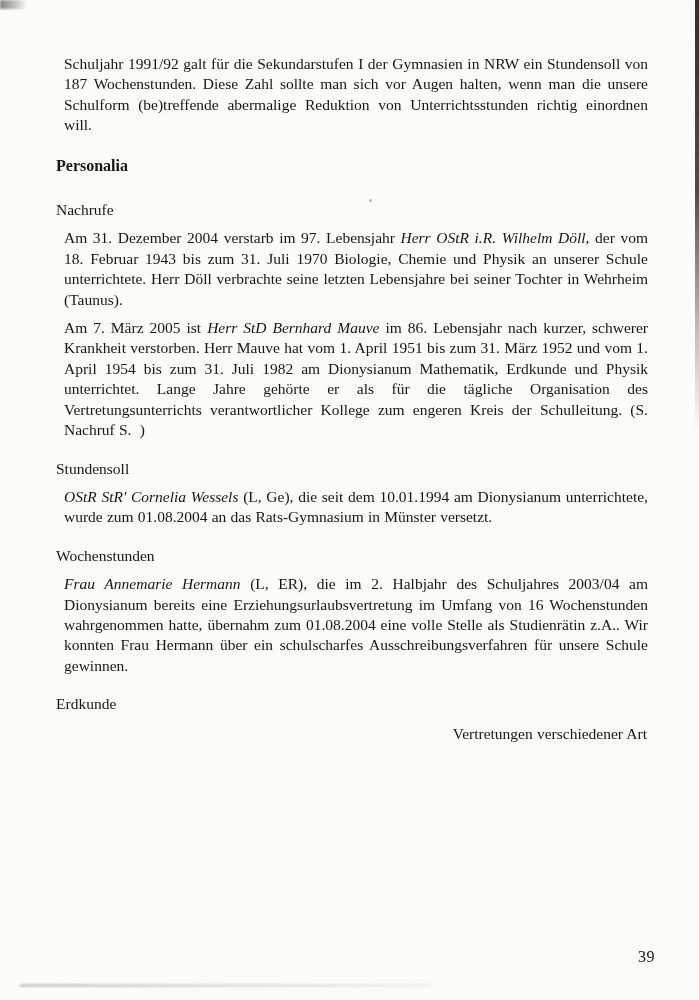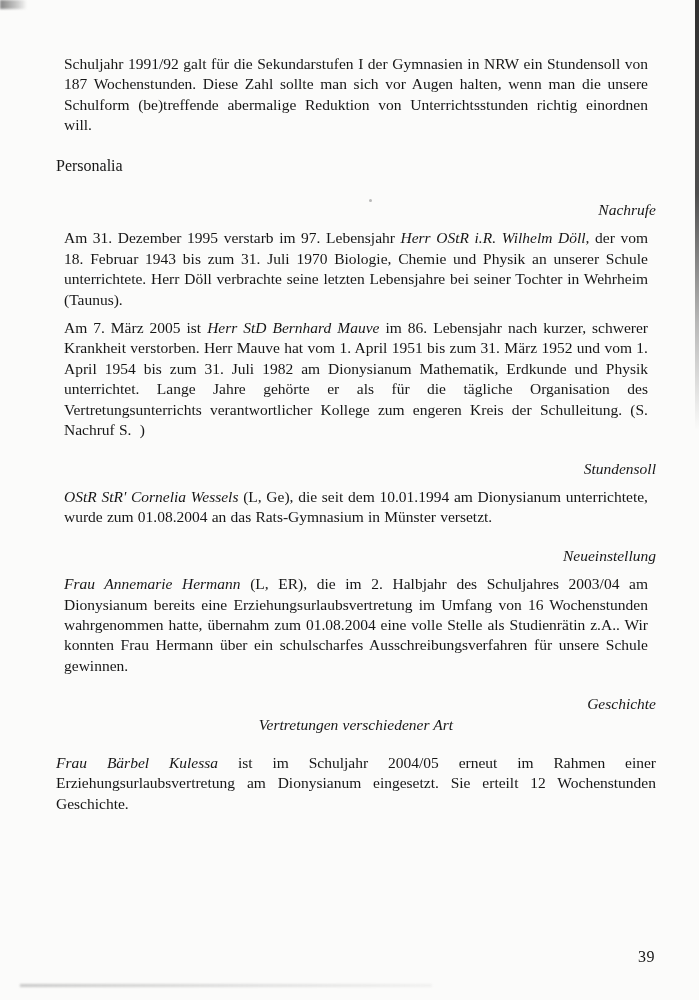--- a/index.html
+++ b/index.html
@@ -25,23 +25,23 @@
   .blk {
     font-size: 15.5px;
     line-height: 20.4px;
     text-align: justify;
     hyphens: auto;
     -webkit-hyphens: auto;
     word-spacing: 0.02em;
   }
   .body  { margin: 8px; }
   .body-gap { margin: 18px 0 0; }
-  .title { margin: 20px 0 24px; font-weight: 400; font-size: 16px; text-align: left; }
-  .label { margin: 18px 0 0; font-style: italic; text-align: right; }
-  .label-tight { margin: 0; font-style: italic; text-align: center; }
+  .title { margin: 20px 0 24px; font-weight: 700; font-size: 16px; text-align: left; }
+  .label { margin: 18px 0 0; text-align: left; }
+  .label-tight { margin: 9px; text-align: right; }
   .blk em { font-style: italic; }
   .page-number {
     position: absolute;
     top: 948px; right: 44px;
     font-size: 16px;
     letter-spacing: 0.5px;
     text-align: right;
   }
   
   .scan-edge-right {
@@ -80,24 +80,23 @@
 
 <div class="scan-smudge-top-left"></div>
 <div class="scan-edge-right"></div>
 <div class="scan-shadow-bottom"></div>
 <div class="scan-speckle" style="left:369px; top:199px;"></div>
 
 <div class="content" id="doc-content">
     <p class="blk body"><span>Schuljahr 1991/92 galt für die Sekundarstufen I der Gymnasien in NRW ein Stundensoll von 187 Wochenstunden. Diese Zahl sollte man sich vor Augen halten, wenn man die unsere Schulform (be)treffende abermalige Reduktion von Unterrichtsstunden richtig einordnen will.</span></p>
     <p class="blk title"><span>Personalia</span></p>
     <p class="blk label"><span>Nachrufe</span></p>
-    <p class="blk body"><span>Am 31. Dezember 1995 verstarb im 97. Lebensjahr </span><em>Herr OStR i.R. Wilhelm Döll,</em><span> der vom 18. Februar 1943 bis zum 31. Juli 1970 Biologie, Chemie und Physik an unserer Schule unterrichtete. Herr Döll verbrachte seine letzten Lebensjahre bei seiner Tochter in Wehrheim (Taunus).</span></p>
+    <p class="blk body"><span>Am 31. Dezember 2004 verstarb im 97. Lebensjahr </span><em>Herr OStR i.R. Wilhelm Döll,</em><span> der vom 18. Februar 1943 bis zum 31. Juli 1970 Biologie, Chemie und Physik an unserer Schule unterrichtete. Herr Döll verbrachte seine letzten Lebensjahre bei seiner Tochter in Wehrheim (Taunus).</span></p>
     <p class="blk body"><span>Am 7. März 2005 ist </span><em>Herr StD Bernhard Mauve</em><span> im 86. Lebensjahr nach kurzer, schwerer Krankheit verstorben. Herr Mauve hat vom 1. April 1951 bis zum 31. März 1952 und vom 1. April 1954 bis zum 31. Juli 1982 am Dionysianum Mathematik, Erdkunde und Physik unterrichtet. Lange Jahre gehörte er als für die tägliche Organisation des Vertretungsunterrichts verantwortlicher Kollege zum engeren Kreis der Schulleitung. (S. Nachruf S.&nbsp;&nbsp;)</span></p>
     <p class="blk label"><span>Stundensoll</span></p>
     <p class="blk body"><em>OStR StR' Cornelia Wessels</em><span> (L, Ge), die seit dem 10.01.1994 am Dionysianum unterrichtete, wurde zum 01.08.2004 an das Rats-Gymnasium in Münster versetzt.</span></p>
-    <p class="blk label"><span>Neueinstellung</span></p>
+    <p class="blk label"><span>Wochenstunden</span></p>
     <p class="blk body"><em>Frau Annemarie Hermann</em><span> (L, ER), die im 2. Halbjahr des Schuljahres 2003/04 am Dionysianum bereits eine Erziehungsurlaubsvertretung im Umfang von 16 Wochenstunden wahrgenommen hatte, übernahm zum 01.08.2004 eine volle Stelle als Studienrätin z.A.. Wir konnten Frau Hermann über ein schulscharfes Ausschreibungsverfahren für unsere Schule gewinnen.</span></p>
-    <p class="blk label"><span>Geschichte</span></p>
+    <p class="blk label"><span>Erdkunde</span></p>
     <p class="blk label-tight"><span>Vertretungen verschiedener Art</span></p>
-    <p class="blk body-gap"><em>Frau Bärbel Kulessa</em><span> ist im Schuljahr 2004/05 erneut im Rahmen einer Erziehungsurlaubsvertretung am Dionysianum eingesetzt. Sie erteilt 12 Wochenstunden Geschichte.</span></p>
   </div>
 
 <div class="page-number">39</div>
 
 </body></html>

